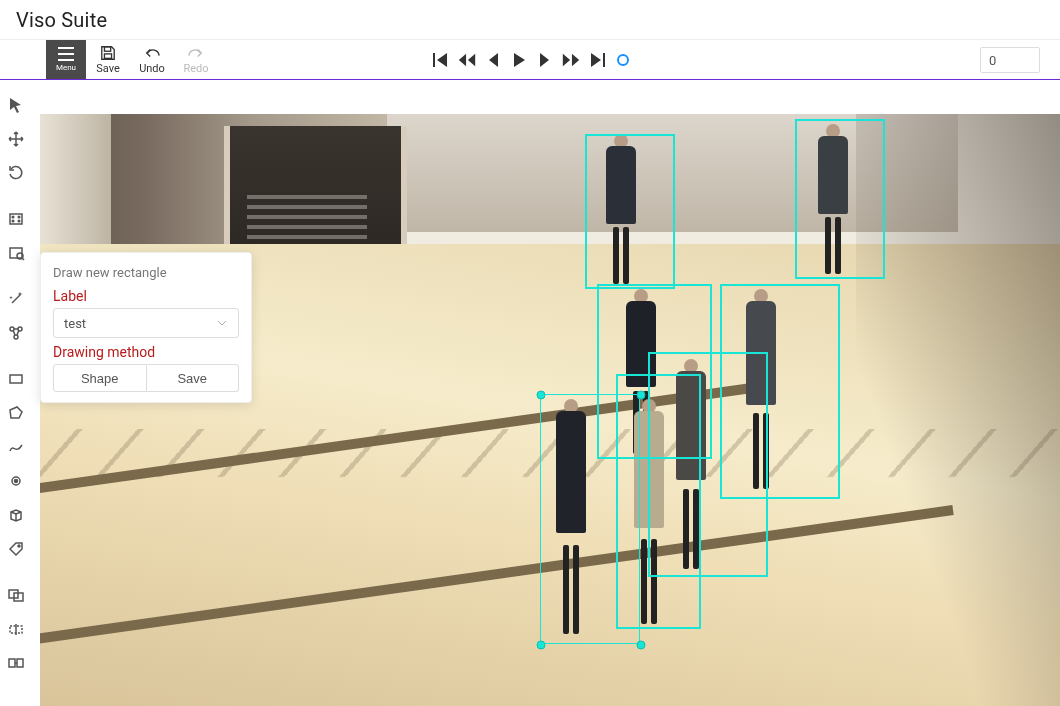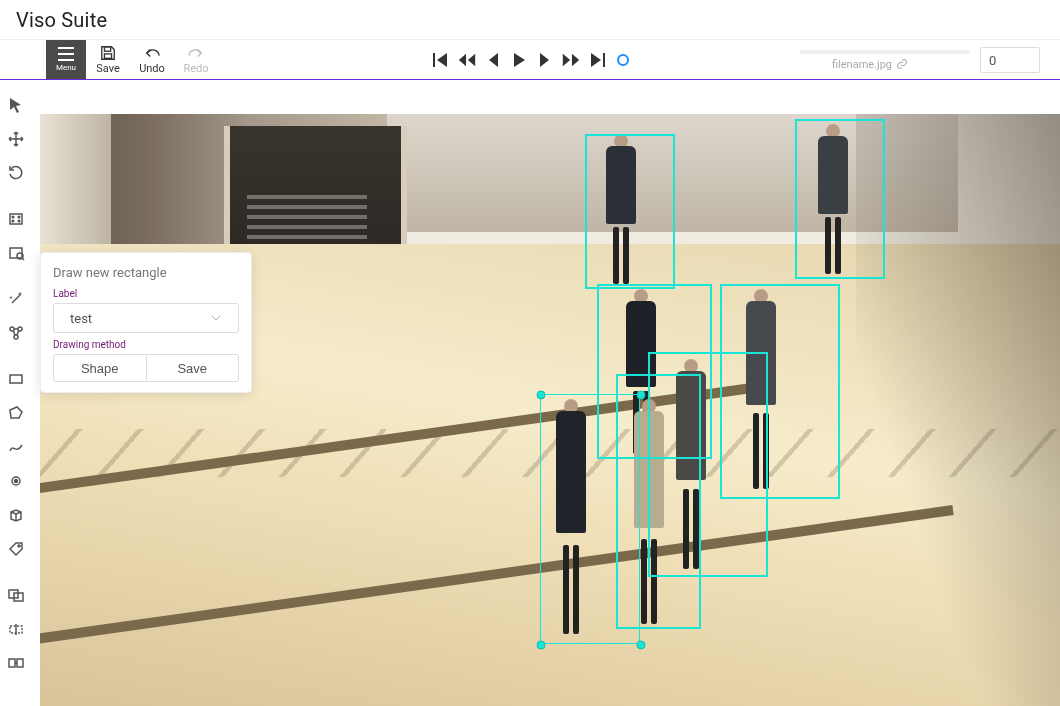--- a/index.html
+++ b/index.html
@@ -76,22 +76,22 @@
   .person .leg{width:6px;background:#222;border-radius:2px;}
 
   .bbox { position:absolute; border:2px solid #19e5d6; pointer-events:none;}
   .bbox.sel { border-color:#19e5d6;}
   .handle{position:absolute;width:9px;height:9px;border-radius:50%;background:#19e5d6;border:1px solid #0bbfae;transform:translate(-50%,-50%);}
 
   
   .panel { position:absolute; top:172px; left:40px; width:212px; background:#fff; border:1px solid #eee; border-radius:4px;
     box-shadow:0 2px 12px rgba(0,0,0,.12); padding:12px 12px 10px; font-size:13px; color:#666;}
   .panel h4{margin:0 0 8px;font-size:13px;font-weight:400;color:#777;}
-  .panel label.sec{display:block;font-size:10px;color:#701a75;margin:6px 0 4px;}
-  .sel{display:flex;align-items:center;justify-content:space-between;border:1px solid #ddd;border-radius:3px;height:30px;padding:0 16px;color:#555;cursor:pointer;}
+  .panel label.sec{display:block;font-size:14px;color:#b91c1c;margin:6px 0 4px;}
+  .sel{display:flex;align-items:center;justify-content:space-between;border:1px solid #ddd;border-radius:3px;height:30px;padding:0 10px;color:#555;cursor:pointer;}
   .sel svg{width:12px;height:12px;stroke:#aaa;fill:none;}
   .radios{display:flex;gap:18px;margin:8px 0 10px 6px;align-items:center;}
   .radio{display:flex;align-items:center;gap:6px;font-size:13px;color:#444;cursor:pointer;}
   .rdot{width:14px;height:14px;border:1px solid #bbb;border-radius:50%;display:flex;align-items:center;justify-content:center;}
   .rdot.on{border-color:#1890ff;}
   .rdot.on::after{content:"";width:7px;height:7px;border-radius:50%;background:#1890ff;}
   .btnrow{display:flex;gap:0;}
   .btnrow button{flex:1;height:28px;border:1px solid #ddd;background:#fff;color:#555;font-size:13px;cursor:pointer;}
   .btnrow button:first-child{border-radius:3px 0 0 3px;}
   .btnrow button:last-child{border-left:0;border-radius:0 3px 3px 0;}
@@ -174,30 +174,20 @@
     <div class="pbtn">
         <svg viewBox="0 0 20 18">
           <polygon points="4,2 14,9 4,16"></polygon>
           <rect x="16" y="2" width="2" height="14"></rect>
         </svg>
       </div>
     <div class="radio-dot"></div>
   </div>
 
   <div class="right-controls">
-    <div style="display:flex;flex-direction:column;align-items:center;gap:4px;">
-      <div class="slider-track"></div>
-      <div class="filename">
-        <span>filename.jpg</span>
-        <svg viewBox="0 0 14 14">
-            <path d="M6 8a3 3 0 0 0 4 .2l2-2a3 3 0 0 0-4-4l-1 1" stroke-width="1.2"></path>
-            <path d="M8 6a3 3 0 0 0-4-.2l-2 2a3 3 0 0 0 4 4l1-1" stroke-width="1.2"></path>
-          </svg>
-      </div>
-    </div>
     <div class="framebox">0</div>
   </div>
 </div>
 
 <div class="main">
 
   <div class="left-toolbar">
     <div class="tool active fill">
         <svg viewBox="0 0 18 18">
           <polygon points="3,2 14,9 9,10 12,16 10,17 7,11 3,14"></polygon>

